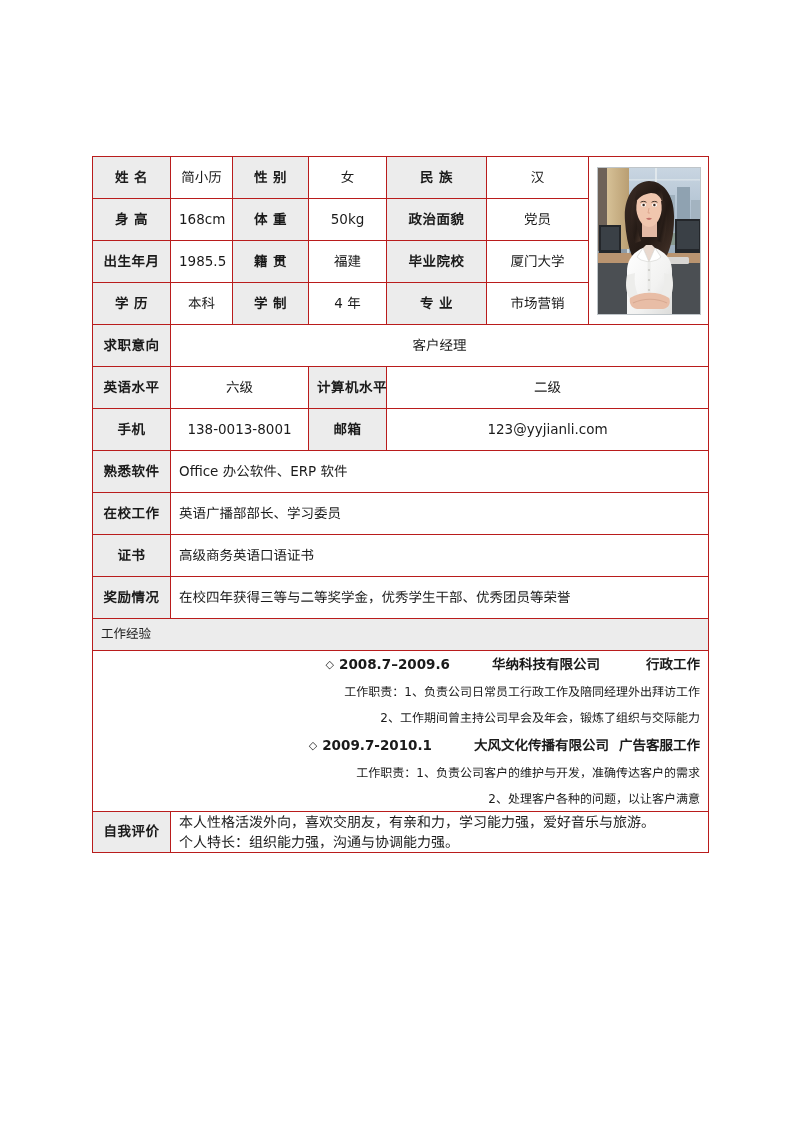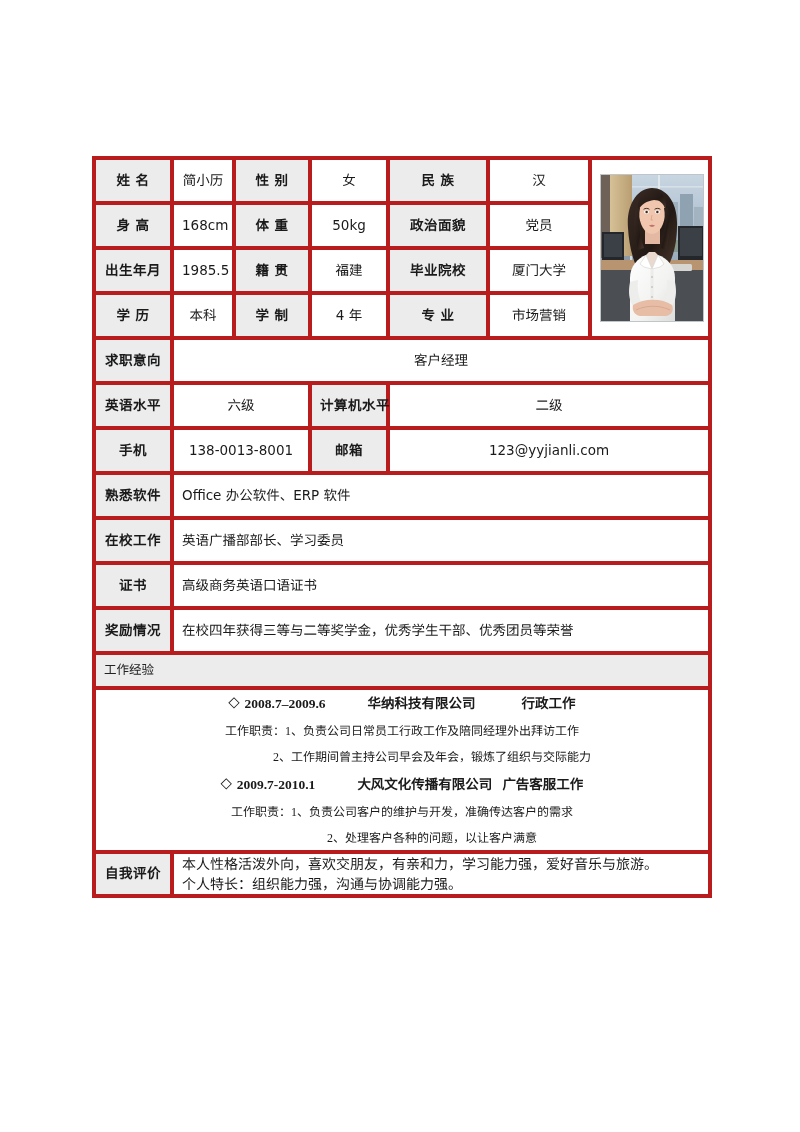--- a/index.html
+++ b/index.html
@@ -40,21 +40,21 @@
   .resume-table {
     position: absolute;
     left: 92px;
     top: 156px;
     width: 616px;
     border-collapse: collapse;
     table-layout: fixed;
     font-size: 13.5px;
   }
   .resume-table td {
-    border: 4px solid #b91c1c;
+    border: 1px solid #b91c1c;
     padding: 0 8px;
     vertical-align: middle;
     background: #ffffff;
     line-height: 1.45;
   }
   .lbl {
     background: #ececec !important;
     font-weight: bold;
     text-align: center;
     letter-spacing: 0.5px;
@@ -92,24 +92,23 @@
   .section-band td {
     background: #ececec !important;
     height: 31px;
     font-size: 12.5px;
     text-align: left;
     color: #222;
   }
 
   .exp-cell {
     padding: 10px 10px 11px 10px;
-    text-align: center;
+    text-align: right;
     font-size: 13px;
     line-height: 1.0;
-    font-family: Liberation Serif, serif;
   }
   .exp-head {
     font-weight: bold;
     font-size: 13.5px;
     margin: 4px 0 9px 0;
     white-space: nowrap;
   }
   .exp-head .bullet {
     font-size: 11px;
     vertical-align: 1px;

